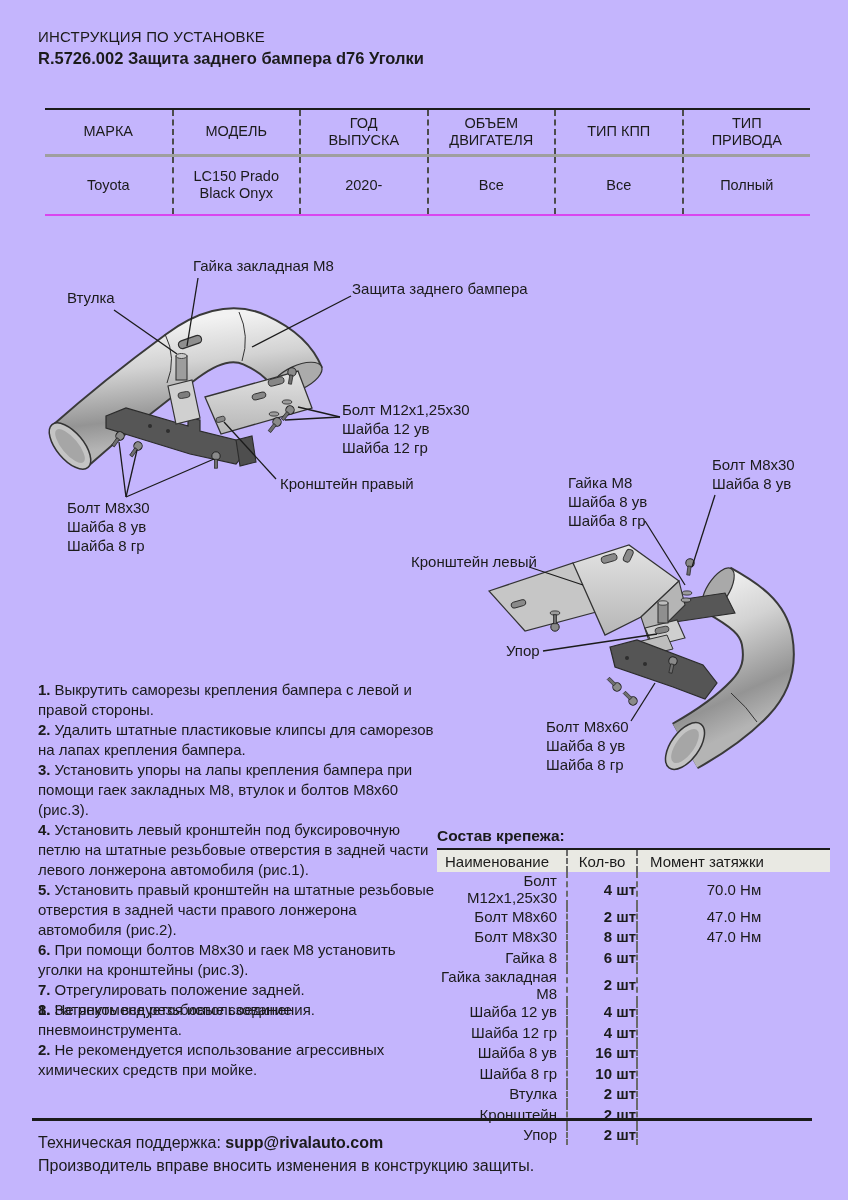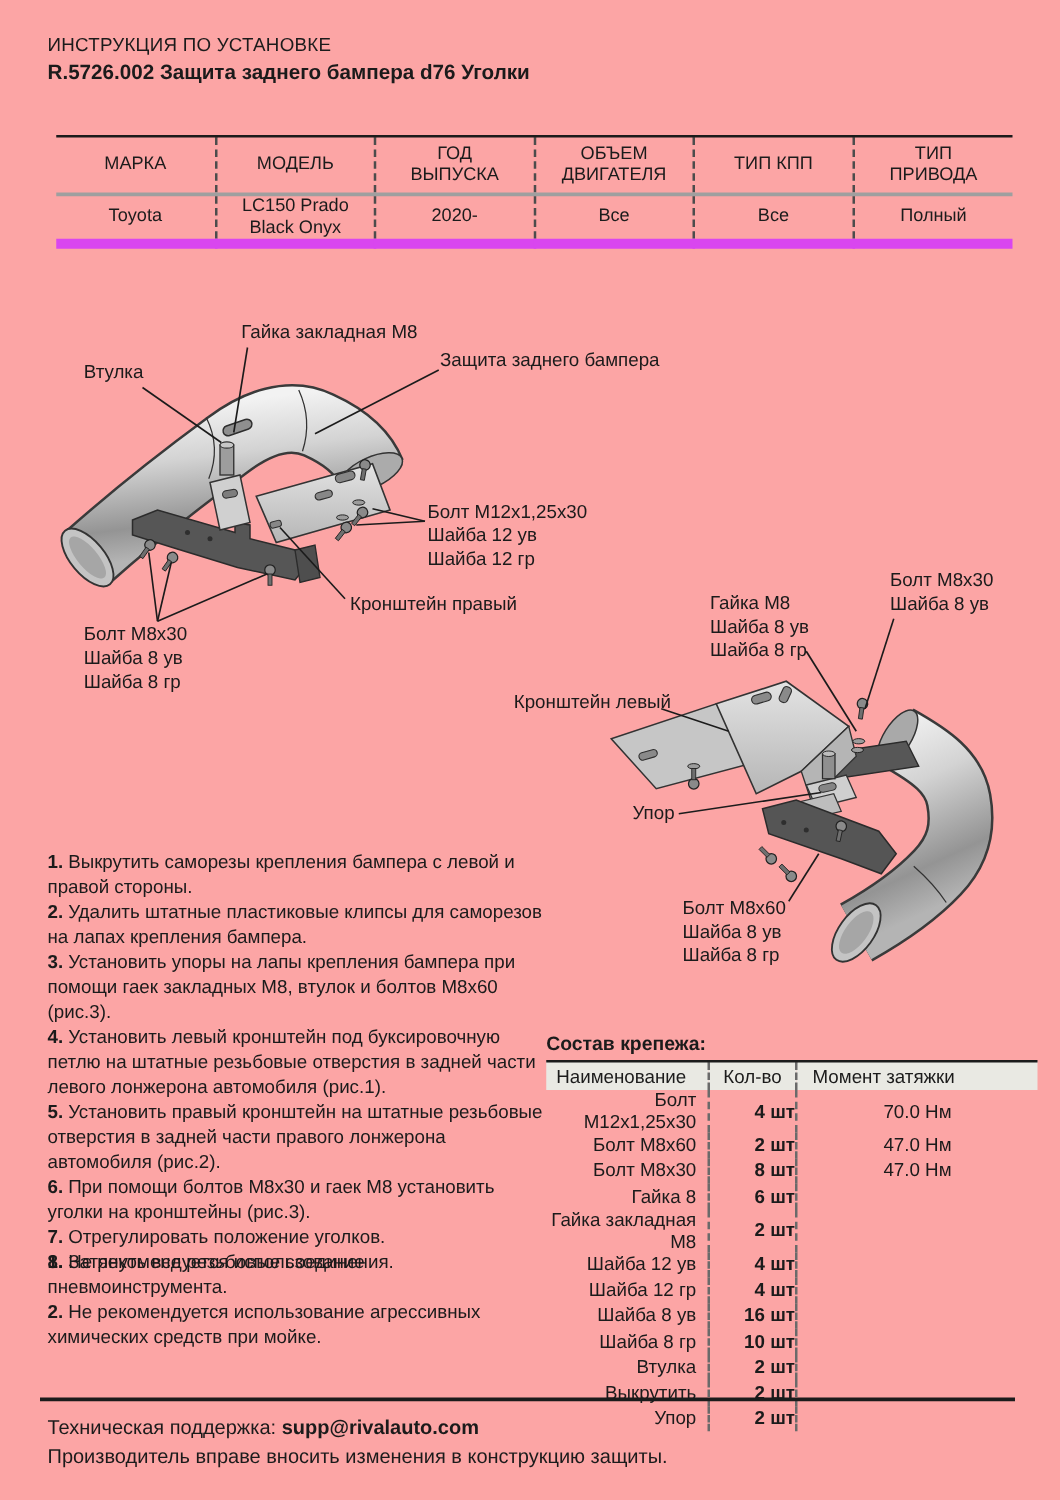--- a/index.html
+++ b/index.html
@@ -1,35 +1,35 @@
 <!DOCTYPE html>
 <html><head>
 <meta charset="utf-8">
 <style>
   html,body { margin:0; padding:0; background:#ffffff; }
   .page {
-    position:relative; width:848px; height:1200px; background:#fca5a5;
+    position:relative; width:848px; height:1200px; background:#c4b5fd;
     font-family:"Liberation Sans", sans-serif; color:#1b1b1b; overflow:hidden;
   }
   .abs { position:absolute; }
 
   
   .doc-header { left:38px; top:28px; }
   .doc-header .l1 { font-size:15px; letter-spacing:.2px; }
   .doc-header .l2 { font-size:16.5px; font-weight:bold; margin-top:4px; }
 
   
   .vehicle { left:45px; top:108px; border-collapse:collapse; table-layout:fixed; width:765px; }
   .vehicle th, .vehicle td {
     border-left:2px dashed #4c4c4c; text-align:center; vertical-align:middle;
     font-weight:normal; font-size:14.5px; line-height:17px; padding:0; white-space:pre-line;
   }
   .vehicle th:first-child, .vehicle td:first-child { border-left:none; }
   .vehicle thead tr { height:46px; border-top:2px solid #1b1b1b; border-bottom:3px solid #9f9f9f; }
-  .vehicle tbody tr { height:36px; border-bottom:8px solid #d946ef; }
+  .vehicle tbody tr { height:60px; border-bottom:2px solid #d946ef; }
 
   
   .fig { position:absolute; }
   .fig svg { position:absolute; left:0; top:0; }
   .fig-label { position:absolute; font-size:15px; line-height:19px; white-space:pre-line; color:#1b1b1b; }
   .leader { stroke:#1b1b1b; stroke-width:1.3; }
   .outline { stroke:#333; fill:none; }
 
   
   .install  { left:38px; top:680px;  width:398px; font-size:15px; line-height:20px; }
@@ -259,21 +259,21 @@
 Шайба 8 гр</div>
   </div>
 
   <div class="abs install">
     <p class="step"><b>1.</b><span>Выкрутить саморезы крепления бампера с левой и правой стороны.</span></p>
     <p class="step"><b>2.</b><span>Удалить штатные пластиковые клипсы для саморезов на лапах крепления бампера.</span></p>
     <p class="step"><b>3.</b><span>Установить упоры на лапы крепления бампера при помощи гаек закладных М8, втулок и болтов М8х60 (рис.3).</span></p>
     <p class="step"><b>4.</b><span>Установить левый кронштейн под буксировочную петлю на штатные резьбовые отверстия в задней части левого лонжерона автомобиля (рис.1).</span></p>
     <p class="step"><b>5.</b><span>Установить правый кронштейн на штатные резьбовые отверстия в задней части правого лонжерона автомобиля (рис.2).</span></p>
     <p class="step"><b>6.</b><span>При помощи болтов М8х30 и гаек М8 установить уголки на кронштейны (рис.3).</span></p>
-    <p class="step"><b>7.</b><span>Отрегулировать положение уголков.</span></p>
+    <p class="step"><b>7.</b><span>Отрегулировать положение задней.</span></p>
     <p class="step"><b>8.</b><span>Затянуть все резьбовые соединения.</span></p>
   </div>
 
   <div class="abs recommend">
     <p class="step"><b>1.</b><span>Не рекомендуется использование пневмоинструмента.</span></p>
     <p class="step"><b>2.</b><span>Не рекомендуется использование агрессивных химических средств при мойке.</span></p>
   </div>
 
   <div class="abs hardware">
     <p class="hw-title">Состав крепежа:</p>
@@ -335,21 +335,21 @@
             <td class="c1">Шайба 8 гр</td>
             <td class="c2">10 шт</td>
             <td class="c3"></td>
           </tr>
         <tr>
             <td class="c1">Втулка</td>
             <td class="c2">2 шт</td>
             <td class="c3"></td>
           </tr>
         <tr>
-            <td class="c1">Выкрутить</td>
+            <td class="c1">Кронштейн</td>
             <td class="c2">2 шт</td>
             <td class="c3"></td>
           </tr>
         <tr>
             <td class="c1">Упор</td>
             <td class="c2">2 шт</td>
             <td class="c3"></td>
           </tr>
       </tbody>
     </table>

